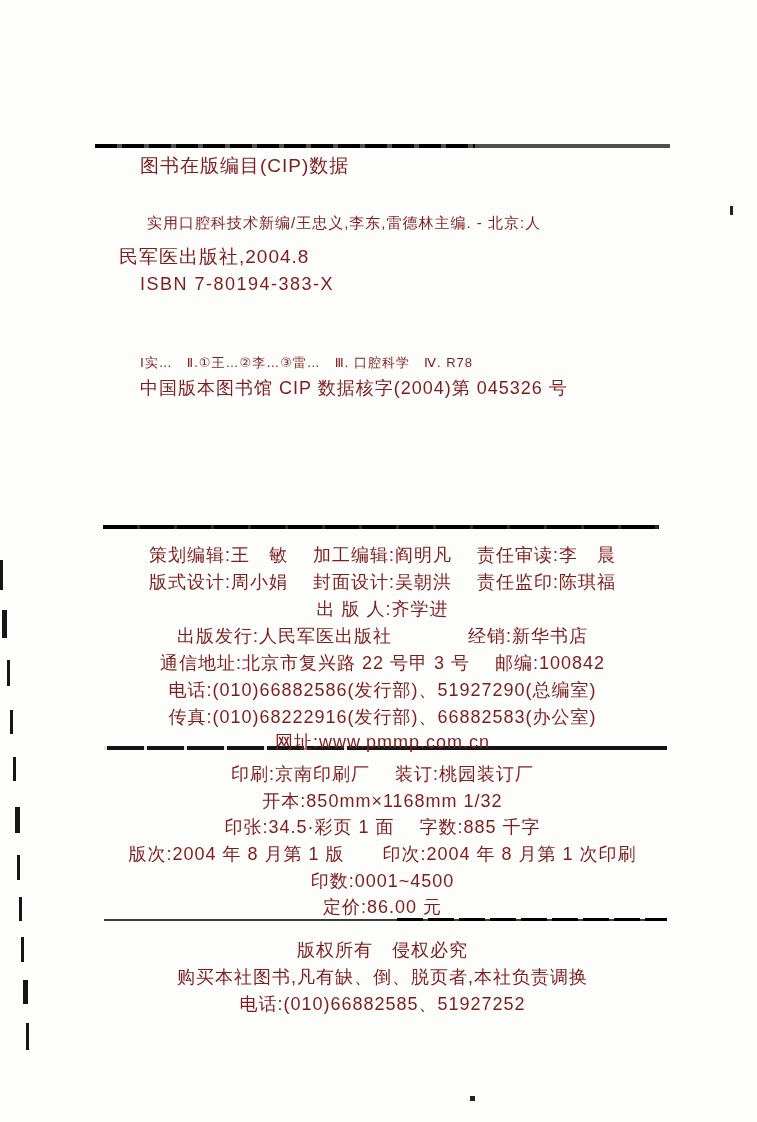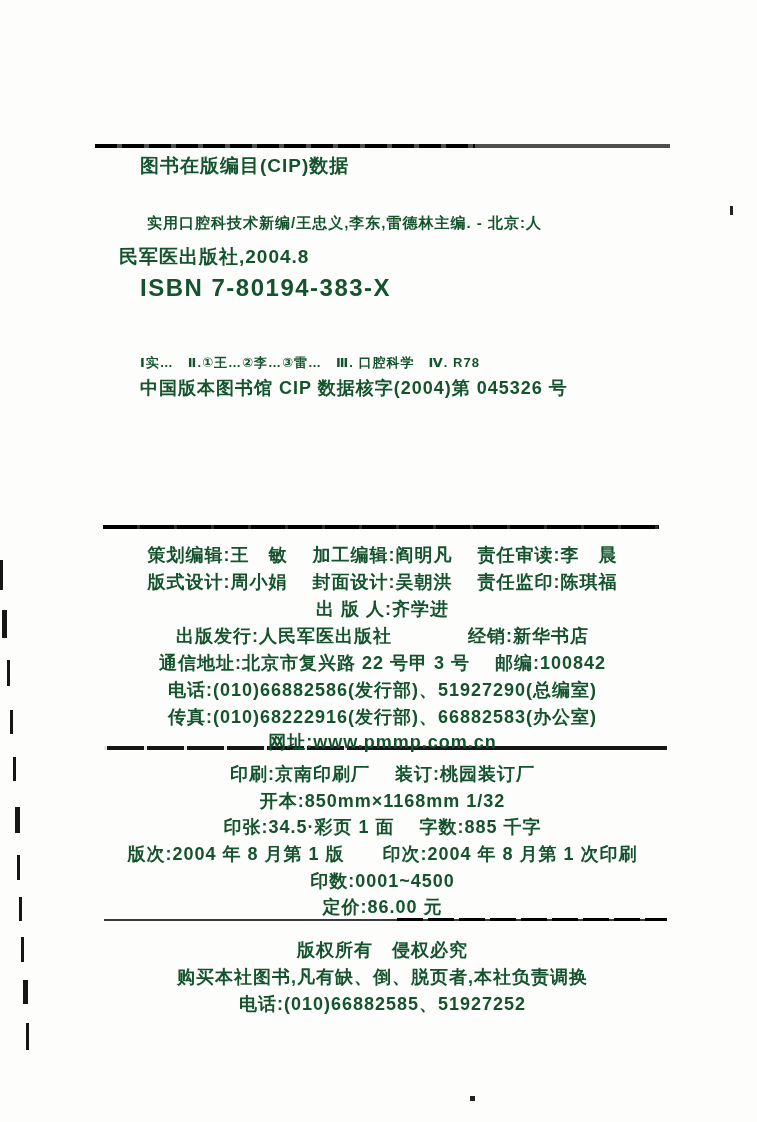--- a/index.html
+++ b/index.html
@@ -7,25 +7,25 @@
     position: relative;
     width: 757px;
     height: 1122px;
     background: #fdfdfc;
     overflow: hidden;
     font-family: "Liberation Sans", "DejaVu Sans", sans-serif;
     color: #111;
   }
   .line {
     position: absolute;
-    font-weight: 700;
+    font-weight: 400;
     font-size: 18px;
     letter-spacing: 1px;
     white-space: pre;
-    color: #14532d;
+    color: #7f1d1d;
   }
   .centered {
     left: 95px;
     width: 575px;
     text-align: center;
   }
   .rule { position: absolute; }
   .rule .dashes { position: absolute; top: 0; left: 0; height: 100%; }
   
   #rule-top { top: 144px; left: 95px; width: 575px; height: 4px; background: #4f4f4f; }
@@ -68,21 +68,21 @@
   <div class="rule" id="rule-print">
       <div class="dashes"></div>
     </div>
   <div class="rule" id="rule-notice">
       <div class="dashes"></div>
     </div>
 
   <div class="line" style="top:153px; left:140px; font-size:19px;">图书在版编目(CIP)数据</div>
   <div class="line" style="top:214px; left:147px; font-size:15px;">实用口腔科技术新编/王忠义,李东,雷德林主编. - 北京:人</div>
   <div class="line" style="top:244px; left:95px; font-size:19px;margin-left:24px;">民军医出版社,2004.8</div>
-  <div class="line" style="top:274px; left:140px; font-size:24px; letter-spacing:1.5px;">ISBN 7-80194-383-X</div>
+  <div class="line" style="top:274px; left:140px; font-size:18px; letter-spacing:1.5px;">ISBN 7-80194-383-X</div>
   <div class="line" style="top:322px; left:140px; font-size:13px;margin-top:32px;">Ⅰ实…　Ⅱ.①王…②李…③雷…　Ⅲ. 口腔科学　Ⅳ. R78</div>
   <div class="line" style="top:376px; left:140px; font-size:18px;">中国版本图书馆 CIP 数据核字(2004)第 045326 号</div>
 
   <div class="line centered" style="top:543px;">策划编辑:王　敏　 加工编辑:阎明凡　 责任审读:李　晨</div>
   <div class="line centered" style="top:570px;">版式设计:周小娟　 封面设计:吴朝洪　 责任监印:陈琪福</div>
   <div class="line centered" style="top:597px;">出 版 人:齐学进</div>
 
   <div class="line centered" style="top:624px;">出版发行:人民军医出版社　　　　经销:新华书店</div>
   <div class="line centered" style="top:651px;">通信地址:北京市复兴路 22 号甲 3 号　 邮编:100842</div>
   <div class="line centered" style="top:678px;">电话:(010)66882586(发行部)、51927290(总编室)</div>

